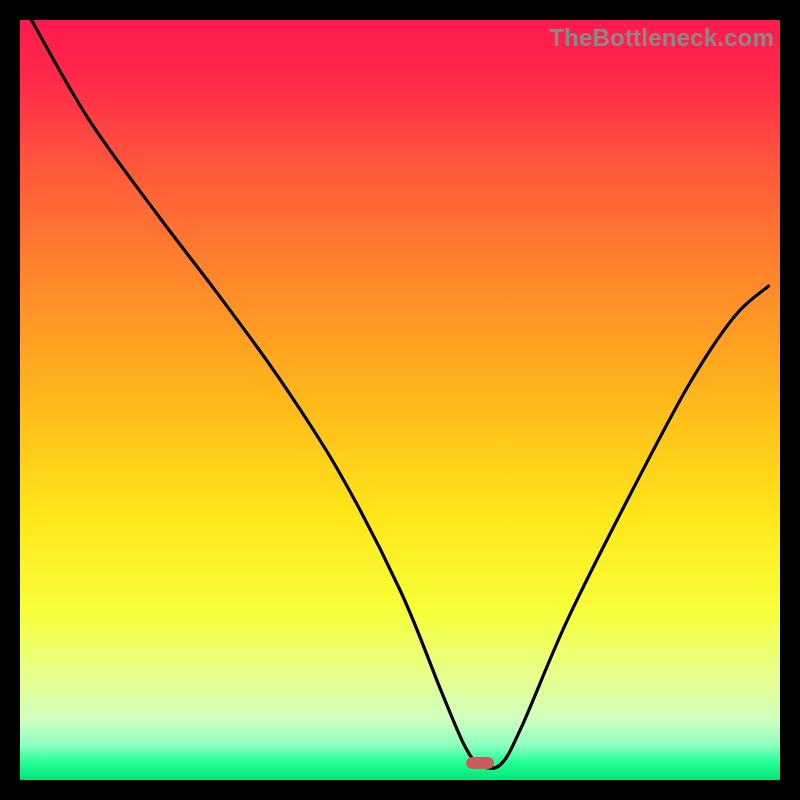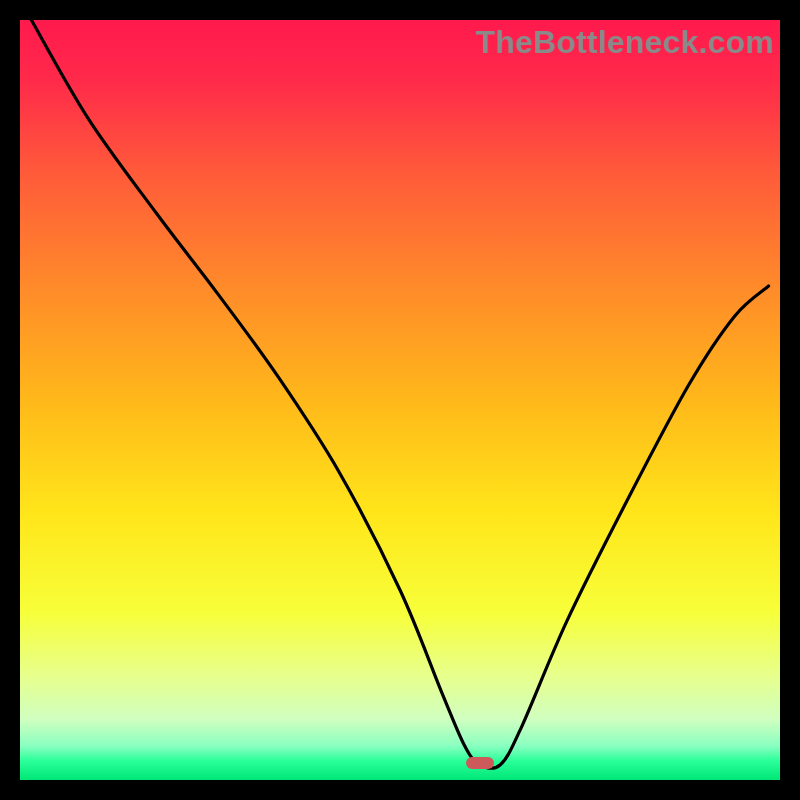--- a/index.html
+++ b/index.html
@@ -23,21 +23,21 @@
     left: 0;
     top: 0;
     width: 760px;
     height: 760px;
   }
   .watermark {
     position: absolute;
     top: 4px;
     right: 6px;
     font-family: Arial, Helvetica, sans-serif;
-    font-size: 32px;
+    font-size: 24px;
     font-weight: 600;
     color: #8a8a8a;
     letter-spacing: 0.2px;
     user-select: none;
   }
   .marker {
     position: absolute;
     border-radius: 6px;
     background: #cc5a5a;
   }

